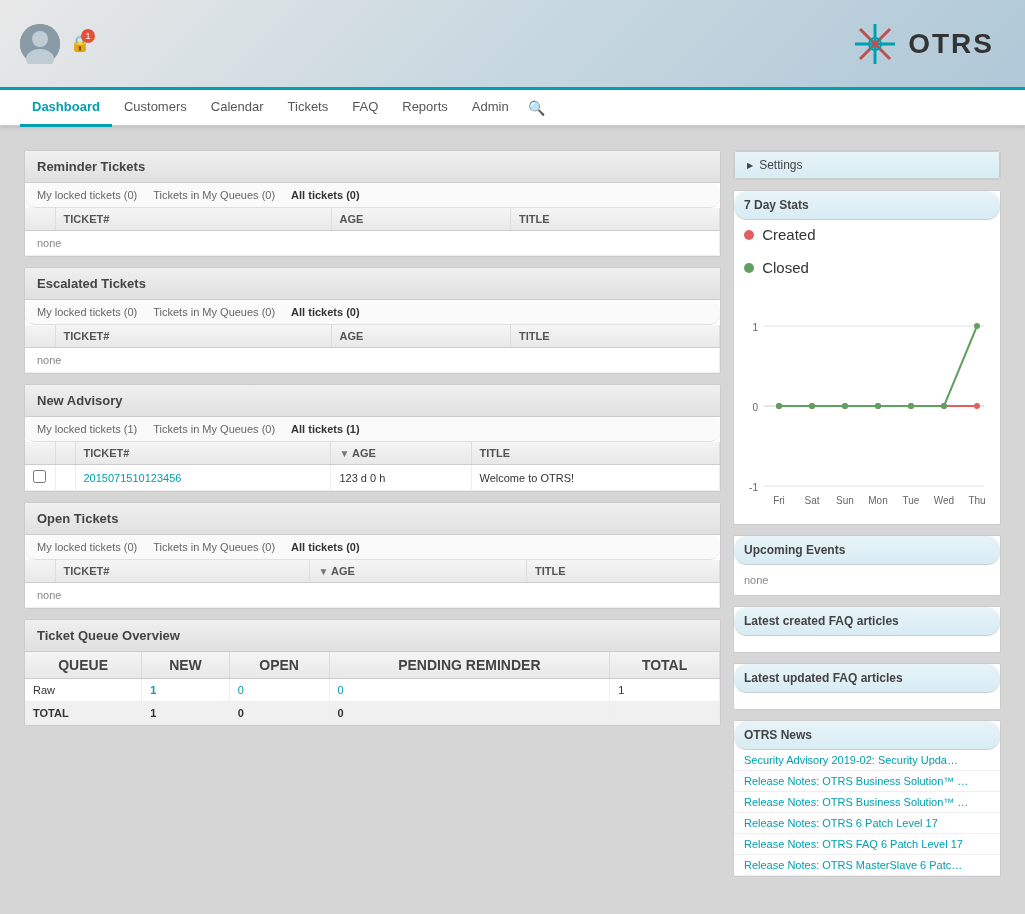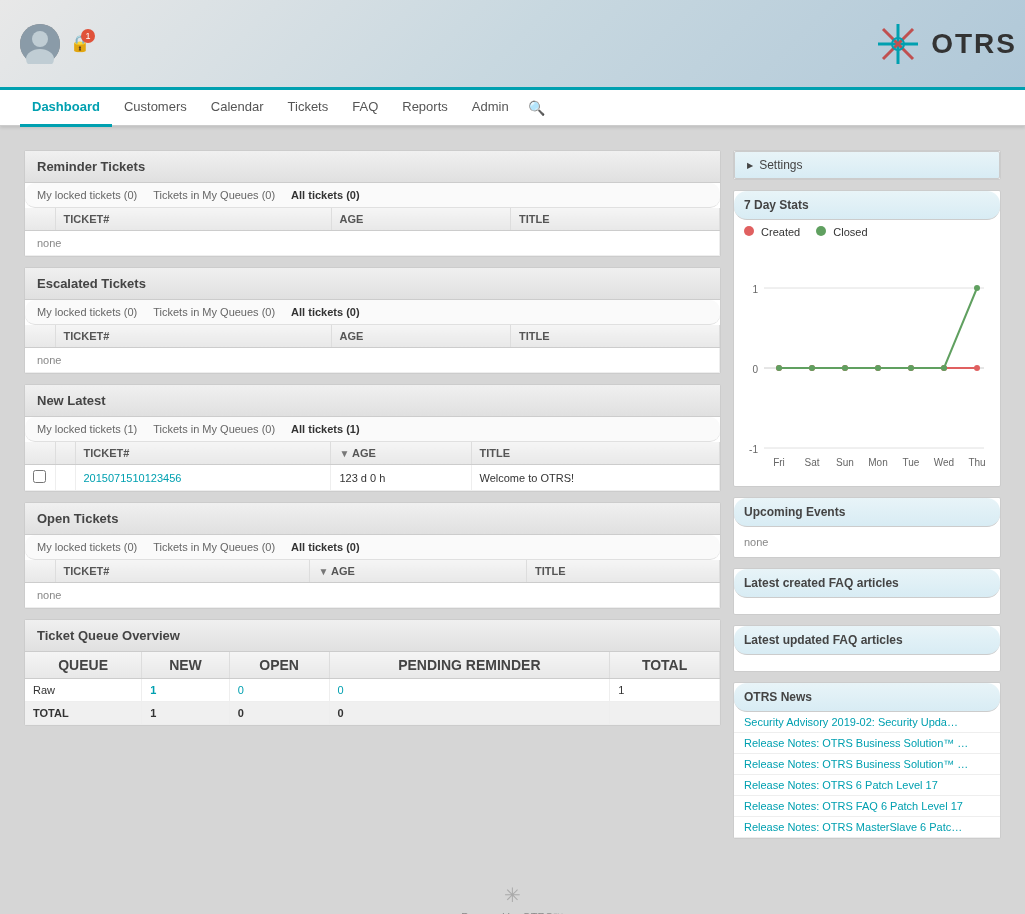--- a/index.html
+++ b/index.html
@@ -25,21 +25,21 @@
       position: relative; cursor: pointer;
       font-size: 16px; color: #555;
     }
     .notification-badge {
       position: absolute; top: -5px; right: -5px;
       background: #e0523a; color: white; border-radius: 50%;
       width: 14px; height: 14px; font-size: 9px;
       display: flex; align-items: center; justify-content: center;
     }
     .header-logo {
-      position: absolute; right: 8px; top: 50%; transform: translateY(-50%);
+      position: absolute; right: 31px; top: 50%; transform: translateY(-50%);
       display: flex; align-items: center; gap: 8px;
     }
     .logo-icon {
       width: 50px; height: 50px;
     }
     .logo-text { font-size: 28px; font-weight: bold; color: #333; letter-spacing: 2px; }
 
     
     nav {
       background: white;
@@ -169,22 +169,23 @@
       border-radius: 13px;
     }
     .right-section-body { padding: 8px 10px; }
     .right-section-body .none-text { color: #888; font-size: 11px; }
 
     
     .stats-legend {
       display: flex;
       gap: 16px;
       padding: 6px 10px;
-      font-size: 11px;
-      align-items: flex-end;
+      font-size: 15px;
+      align-items: flex-start;
+      flex-direction: column;
     }
     .legend-dot {
       width: 10px; height: 10px; border-radius: 50%; display: inline-block; margin-right: 4px;
     }
 
     
     .chart-container {
       padding: 4px 10px 8px;
       position: relative;
     }
@@ -313,21 +314,21 @@
         </thead>
         <tbody>
           <tr class="none-row">
             <td colspan="4">none</td>
           </tr>
         </tbody>
       </table>
     </div>
 
     <div class="section">
-      <div class="section-header">New Latest</div>
+      <div class="section-header">New Advisory</div>
       <div class="section-tabs">
         <a class="section-tab">My locked tickets (1)</a>
         <a class="section-tab">Tickets in My Queues (0)</a>
         <a class="section-tab bold">All tickets (1)</a>
       </div>
       <table class="data-table">
         <thead>
           <tr>
             <th style="width:30px"></th>
             <th style="width:20px"></th>

